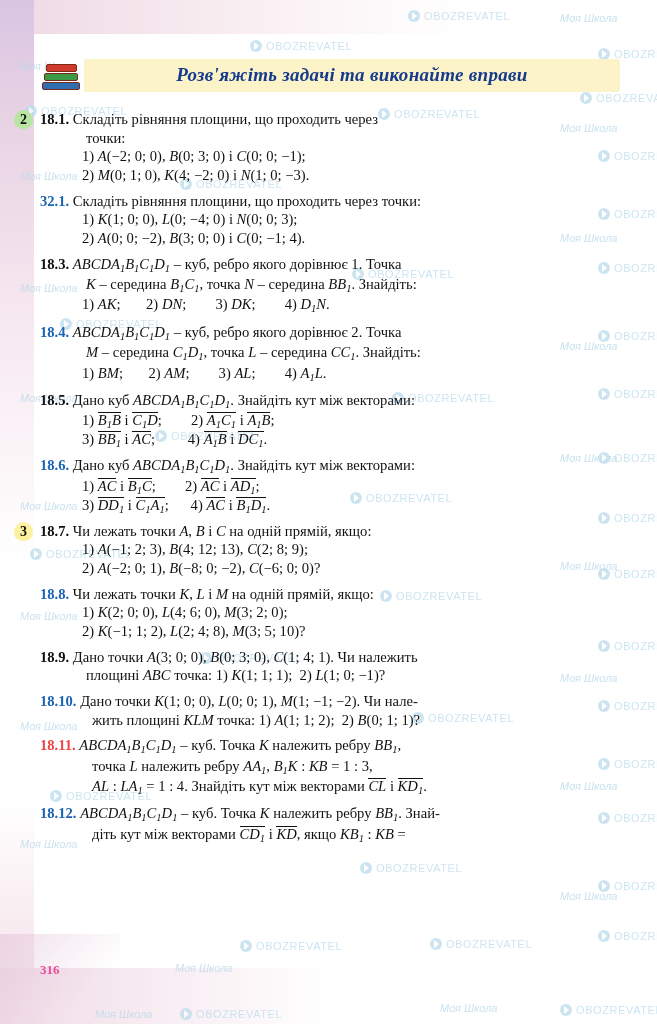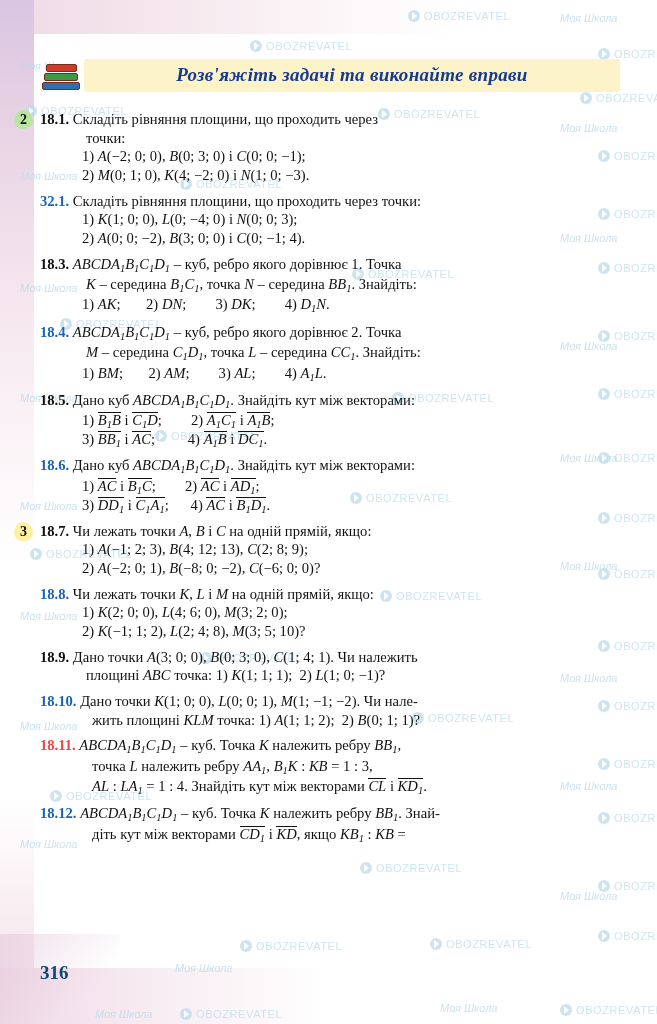--- a/index.html
+++ b/index.html
@@ -184,22 +184,22 @@
   .level-badge.yellow {
     background: #fdf0a0;
     border-radius: 50% 50% 50% 50% / 60% 60% 40% 40%;
   }
 
   .page-number {
     position: absolute;
     left: 40px;
     top: 962px;
     font-family: "Liberation Serif", serif;
-    font-size: 19px;
-    color: #0c4a6e;
+    font-size: 13px;
+    color: #ec4899;
     font-weight: bold;
   }
 </style>
 </head>
 <body>
 
 <div class="page-bg">
   <div class="top-strip"></div>
   <div class="left-strip"></div>
   <div class="bottom-strip"></div>

